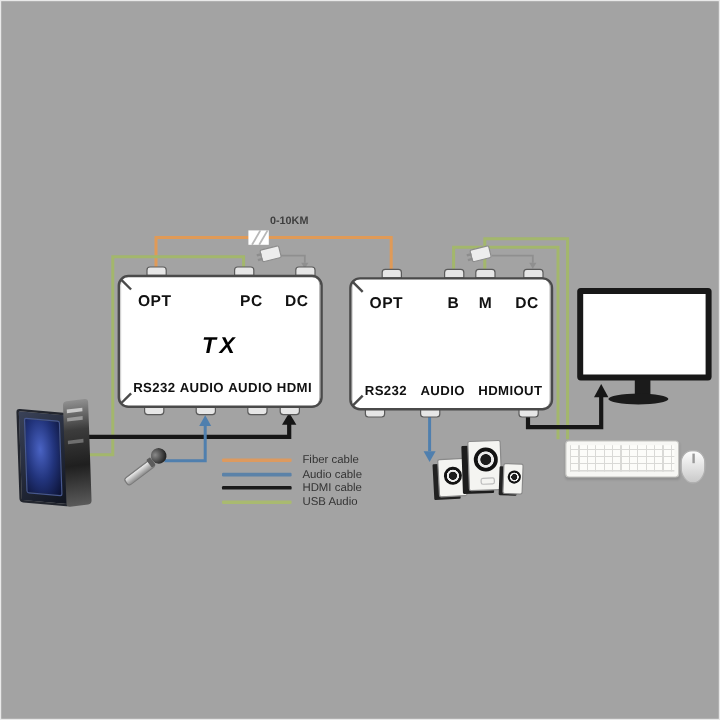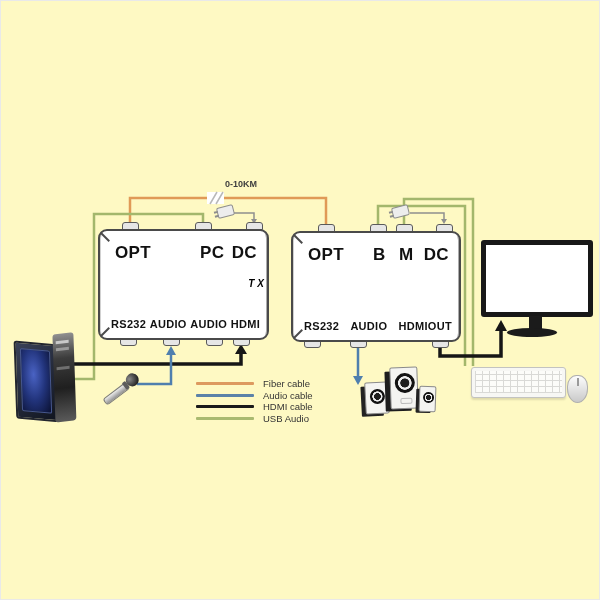--- a/index.html
+++ b/index.html
@@ -1,32 +1,32 @@
 <!DOCTYPE html>
 <html><head>
 <meta charset="utf-8">
 <style>
   html,body{margin:0;padding:0;background:#fff;}
   .canvas{
-    position:relative;width:600px;height:600px;background:#fef9c3;overflow:hidden;
+    position:relative;width:600px;height:600px;background:#a3a3a3;overflow:hidden;
     box-sizing:border-box;border:1px solid #e9e9e9;
     font-family:"Liberation Sans",sans-serif;
   }
   .wires{position:absolute;left:0;top:0;width:600px;height:600px;}
 
   
   .ext-box{
     position:absolute;box-sizing:border-box;background:#fff;
     border:2px solid #4a4a4a;border-radius:9px;
     box-shadow:inset -4px 0 0 -3px rgba(70,70,70,.45), inset 4px 0 0 -3px rgba(70,70,70,.25);
   }
   .ext-box::before{content:"";position:absolute;left:-1px;top:5px;width:12px;height:2px;background:#4a4a4a;transform:rotate(45deg);}
   .ext-box::after{content:"";position:absolute;left:-1px;bottom:5px;width:12px;height:2px;background:#4a4a4a;transform:rotate(-45deg);}
-  .port-label{position:absolute;top:12px;font-size:17px;font-weight:bold;color:#111;letter-spacing:.4px;}
-  .unit-name{position:absolute;top:47px;left:0;width:100%;text-align:right;font-size:10px;font-weight:bold;font-style:italic;letter-spacing:3px;color:#000;}
+  .port-label{position:absolute;top:12px;font-size:13px;font-weight:bold;color:#111;letter-spacing:.4px;}
+  .unit-name{position:absolute;top:47px;left:0;width:100%;text-align:center;font-size:19px;font-weight:bold;font-style:italic;letter-spacing:3px;color:#000;}
   .bottom-row{position:absolute;left:11px;right:7px;bottom:8px;display:flex;justify-content:space-between;font-size:11px;font-weight:bold;color:#111;letter-spacing:.3px;}
   .tab{position:absolute;width:17px;height:8px;box-sizing:border-box;background:#e6e6e6;border:1.5px solid #5a5a5a;}
   .tab.top{border-radius:3px 3px 0 0;}
   .tab.bot{border-radius:0 0 3px 3px;}
 
   
   .adapter{position:absolute;width:17px;height:11px;box-sizing:border-box;background:#ededed;border:1.5px solid #8d8d8d;border-radius:2px;transform:rotate(-14deg);}
   .adapter .prong{position:absolute;left:-4px;width:4px;height:1.5px;background:#8d8d8d;}
   .adapter .prong.p1{top:2px;} .adapter .prong.p2{top:6px;}
 
@@ -65,21 +65,21 @@
 
   
   .keyboard{position:absolute;left:470px;top:366px;width:95px;height:31px;box-sizing:border-box;background:#f7f7f4;border:1px solid #c3c3c0;border-radius:3px;box-shadow:0 2px 2px rgba(0,0,0,.12);}
   .keys{position:absolute;left:3px;top:3px;right:3px;bottom:4px;background:
     repeating-linear-gradient(90deg,#d9d9d6 0 1px,transparent 1px 7px),
     repeating-linear-gradient(0deg,#d9d9d6 0 1px,transparent 1px 6px),#fcfcf9;}
   .mouse{position:absolute;left:566px;top:374px;width:21px;height:28px;box-sizing:border-box;background:linear-gradient(180deg,#fdfdfd,#c9c9c9);border:1px solid #b0b0b0;border-radius:10px 10px 11px 11px/12px 12px 15px 15px;}
   .mouse::before{content:"";position:absolute;left:9px;top:2px;width:2px;height:8px;background:#9a9a9a;}
 
   
-  .legend{position:absolute;left:195px;top:377px;}
+  .legend{position:absolute;left:184px;top:377px;}
   .legend-row{display:flex;align-items:center;height:11.5px;}
   .legend-line{width:58px;height:3px;margin-right:9px;border-radius:1px;}
   .legend-label{font-size:9.5px;color:#333;line-height:1;}
 </style>
 </head>
 <body>
 
 <div class="canvas">
 
   <svg class="wires" viewBox="0 0 600 600">

